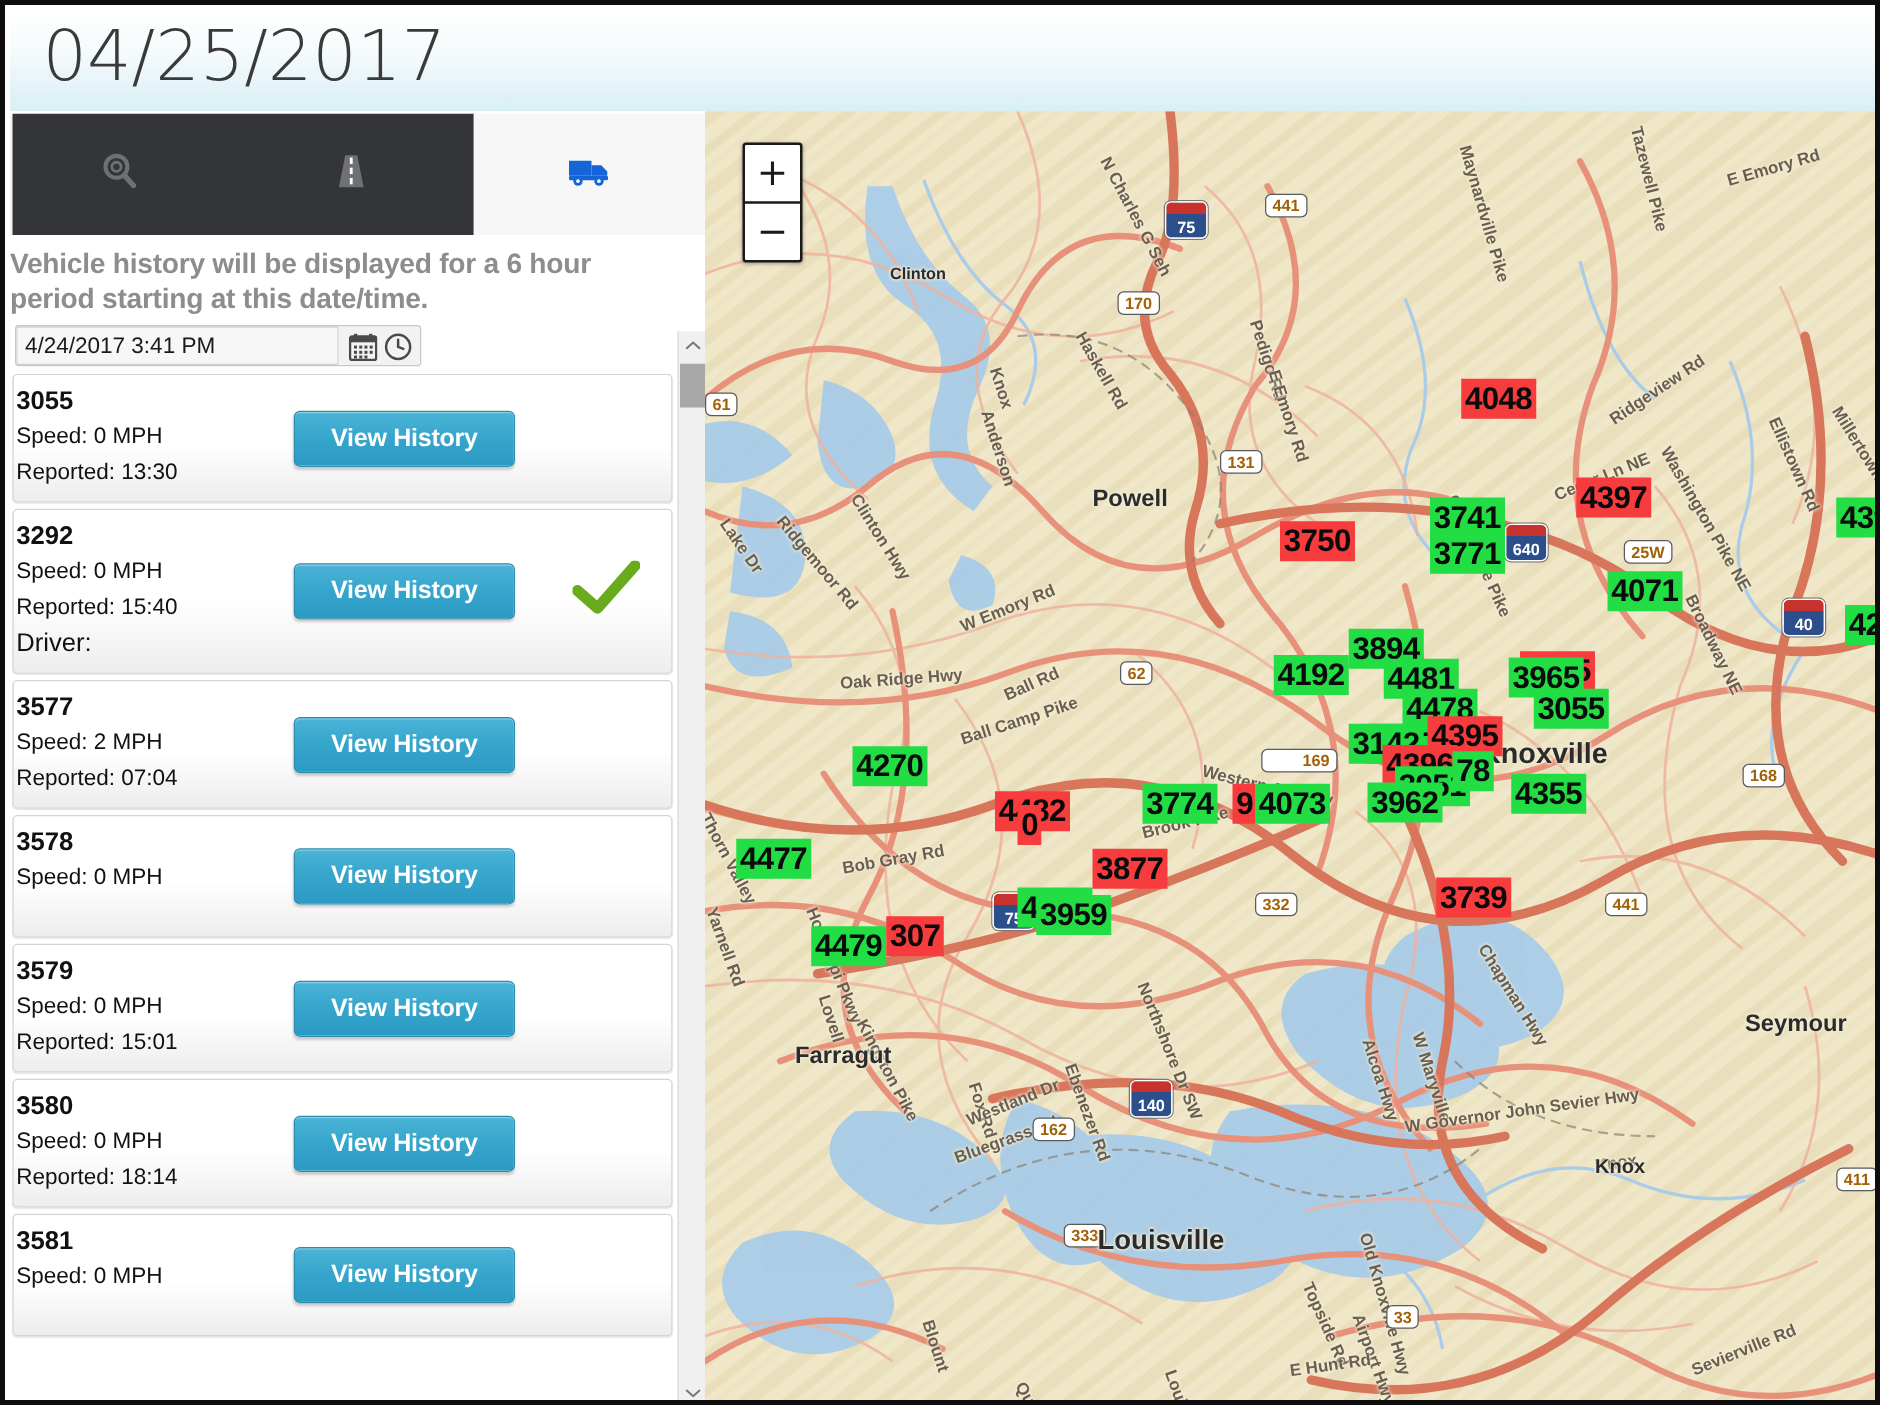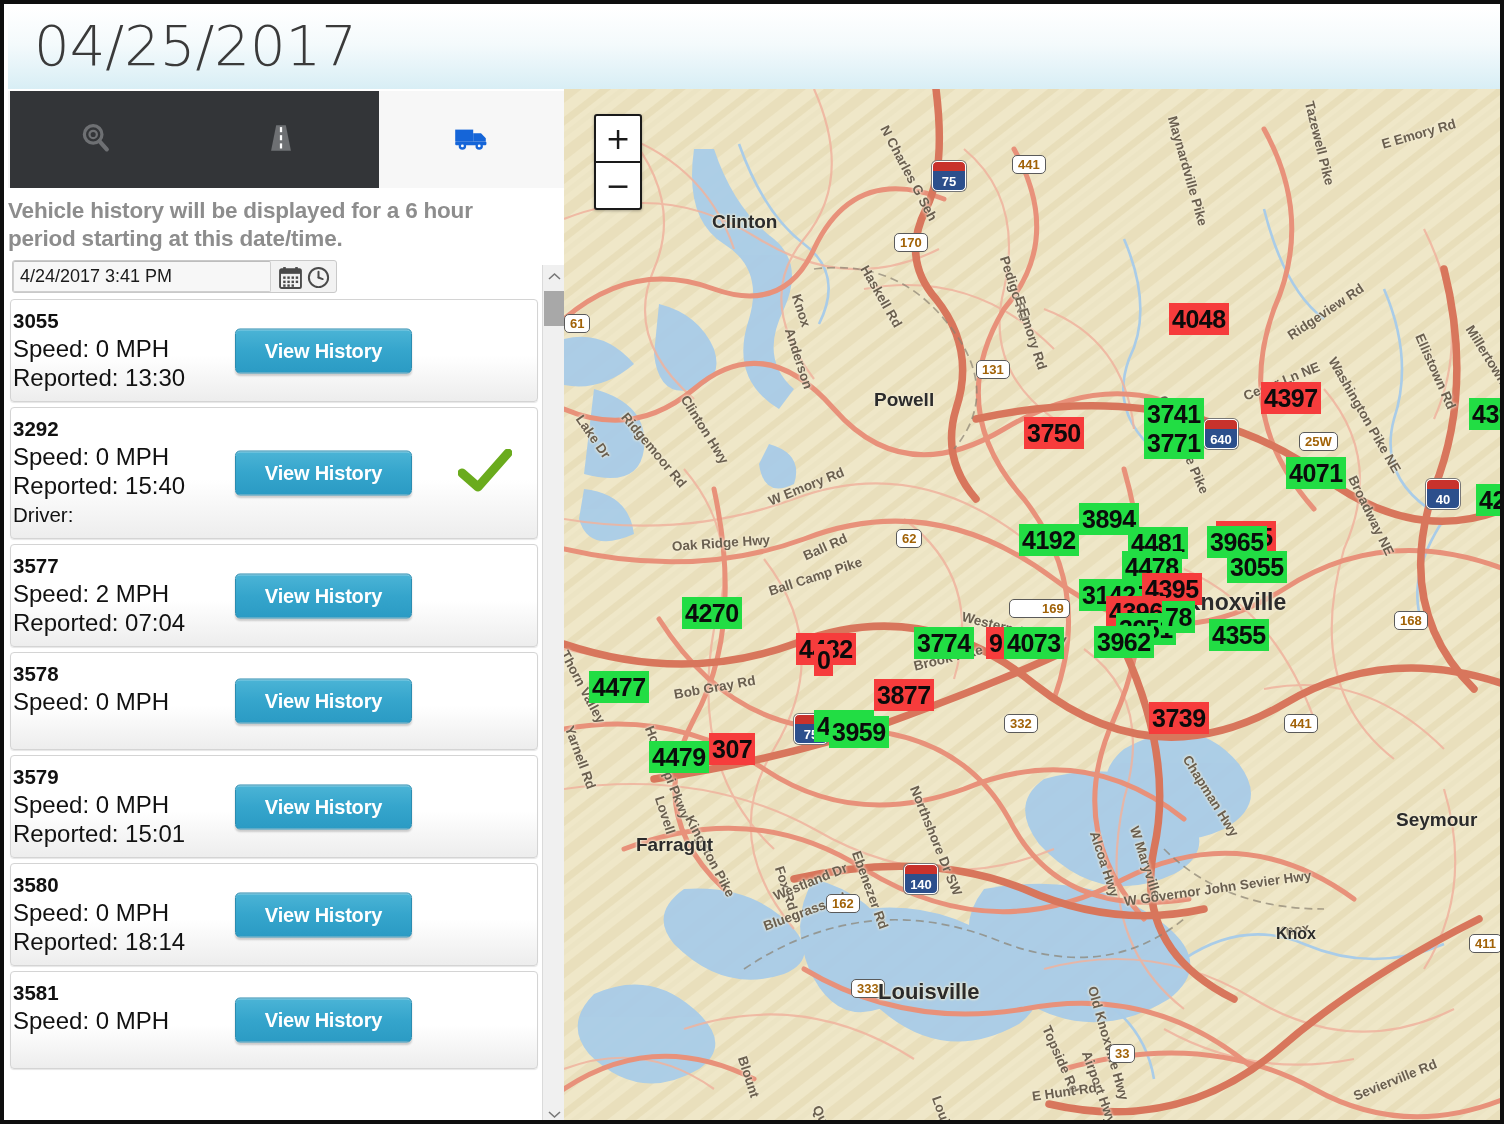--- a/index.html
+++ b/index.html
@@ -84,21 +84,21 @@
     margin:0 26px 5px 2px;
     background:linear-gradient(to bottom,#ffffff 0%,#ffffff 55%,#ededed 100%);
     border:1px solid #d4d4d4;
     border-radius:4px;
     box-shadow:0 1px 1px rgba(0,0,0,0.10);
     box-sizing:border-box;
     padding:7px 0 9px 2px;
     min-height:98px;
   }
   .li-id{font-size:20.5px;font-weight:bold;color:#111;line-height:27px;}
-  .li-line{font-size:24px;color:#111;line-height:29px;white-space:nowrap;}
+  .li-line{font-size:18px;color:#111;line-height:29px;white-space:nowrap;}
   .li-driver{font-size:20.5px;color:#111;line-height:29px;}
   .vh-btn{
     position:absolute;left:224px;top:50%;transform:translateY(-50%);
     width:175px;height:43px;
     background:linear-gradient(to bottom,#4bb4d6 0%,#35a5cc 50%,#2b9bc4 100%);
     border:1px solid #2b8cb0;
     border-radius:5px;
     box-shadow:0 2px 2px rgba(0,0,0,0.18), inset 0 1px 0 rgba(255,255,255,0.35);
     color:#ffffff;font-size:20px;font-weight:bold;
     display:flex;align-items:center;justify-content:center;
@@ -506,38 +506,38 @@
         <div class="shield" style="left: 720px; top: 625px;">441</div>
         <div class="shield" style="left: 262px; top: 805px;">162</div>
         <div class="shield" style="left: 287px; top: 890px;">333</div>
         <div class="shield" style="left: 905px; top: 845px;">411</div>
         <div class="shield" style="left: 545px; top: 955px;">33</div>
         <div class="ishield" style="left: 368px; top: 72px;">75</div>
         <div class="ishield" style="left: 640px; top: 330px;">640</div>
         <div class="ishield" style="left: 862px; top: 390px;">40</div>
         <div class="ishield" style="left: 230px; top: 625px;">75</div>
         <div class="ishield" style="left: 340px; top: 775px;">140</div>
-        <div class="place" style="left: 148px; top: 122px; font-size: 19px;">Clinton</div>
+        <div class="place" style="left: 148px; top: 122px; font-size: 13px;">Clinton</div>
         <div class="place" style="left: 310px; top: 300px; font-size: 19px;">Powell</div>
         <div class="place" style="left: 72px; top: 745px; font-size: 19px;">Farragut</div>
         <div class="place" style="left: 314px; top: 890px; font-size: 22px;">Louisville</div>
         <div class="place" style="left: 832px; top: 720px; font-size: 19px;">Seymour</div>
         <div class="place" style="left: 620px; top: 500px; font-size: 23px;">Knoxville</div>
         <div class="place" style="left: 712px; top: 836px; font-size: 16px;">Knox</div>
         <div class="marker m-red" style="left: 605px; top: 214px;">4048</div>
         <div class="marker m-red" style="left: 460px; top: 328px;">3750</div>
         <div class="marker m-red" style="left: 697px; top: 293px;">4397</div>
         <div class="marker m-green" style="left: 580px; top: 309px;">3741</div>
         <div class="marker m-green" style="left: 580px; top: 338px;">3771</div>
         <div class="marker m-green" style="left: 905px; top: 309px;">439</div>
         <div class="marker m-green" style="left: 722px; top: 368px;">4071</div>
         <div class="marker m-green" style="left: 912px; top: 395px;">42</div>
         <div class="marker m-green" style="left: 515px; top: 414px;">3894</div>
         <div class="marker m-green" style="left: 455px; top: 435px;">4192</div>
-        <div class="marker m-green" style="left: 564px; top: 438px; text-align: right;">4481</div>
+        <div class="marker m-green" style="left: 543px; top: 438px; text-align: right;">4481</div>
         <div class="marker m-red" style="left: 652px; top: 432px;">3965</div>
         <div class="marker m-green" style="left: 643px; top: 437px;">3965</div>
         <div class="marker m-green" style="left: 558px; top: 462px;">4478</div>
         <div class="marker m-green" style="left: 663px; top: 462px;">3055</div>
         <div class="marker m-green" style="left: 530px; top: 490px;">4267</div>
         <div class="marker m-green" style="left: 515px; top: 490px;">3142</div>
         <div class="marker m-red" style="left: 578px; top: 484px;">4395</div>
         <div class="marker m-red" style="left: 542px; top: 507px;">4396</div>
         <div class="marker m-green" style="left: 552px; top: 524px;">3951</div>
         <div class="marker m-green" style="left: 598px; top: 512px;">78</div>

